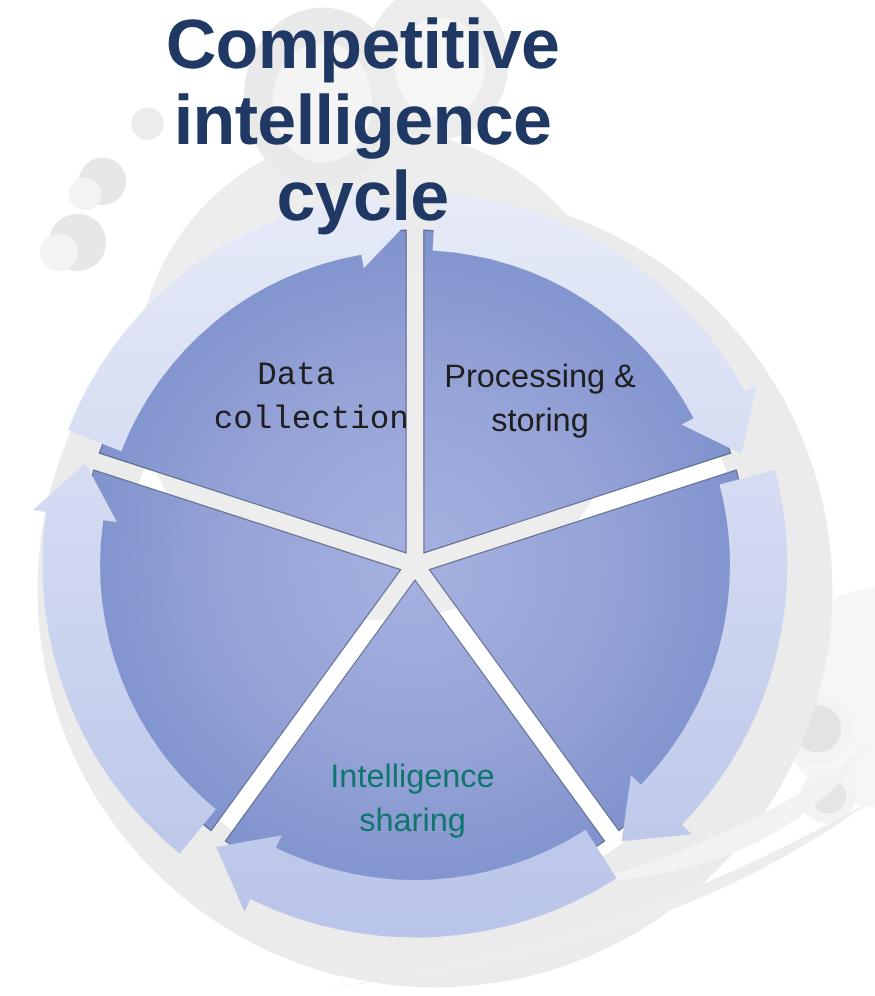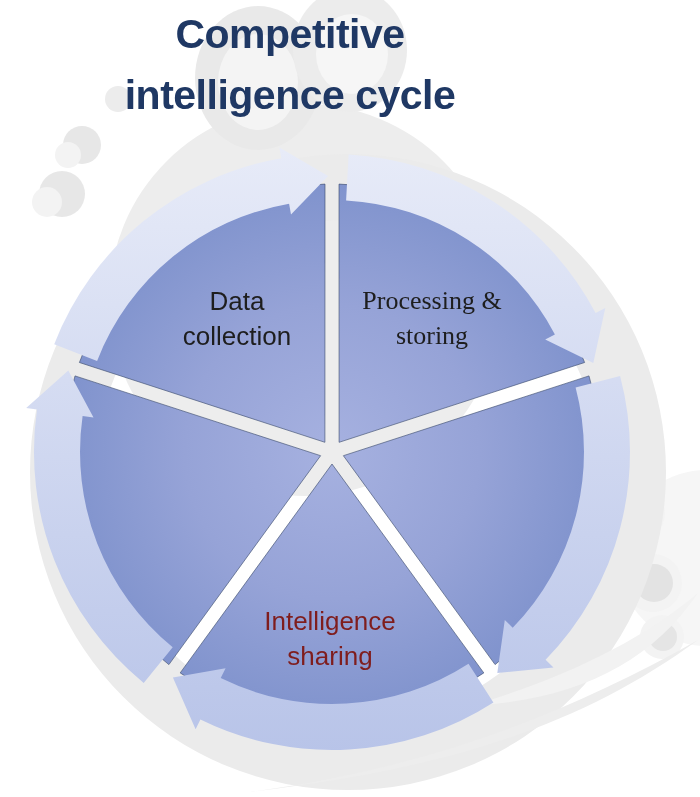--- a/index.html
+++ b/index.html
@@ -3,21 +3,21 @@
 <meta charset="utf-8">
 <style>
   html,body{margin:0;padding:0;background:#fff;}
   #stage{
     position:relative;width:700px;height:797px;background:#ffffff;
     overflow:hidden;font-family:"Liberation Sans",sans-serif;
   }
   #diagram-svg{position:absolute;left:0;top:0;width:700px;height:797px;}
   #page-title{
     position:absolute;left:72px;top:4px;width:436px;
-    text-align:center;font-weight:bold;font-size:41px;line-height:61px;
+    text-align:center;font-weight:bold;font-size:56px;line-height:61px;
     letter-spacing:-0.5px;z-index:3;
   }
   .seg-label{
     position:absolute;transform:translate(-50%,-50%);
     text-align:center;font-size:26px;line-height:34.5px;font-weight:400;
     z-index:2;white-space:normal;
   }
   .lbl-dc{left:237px;top:318px;width:132px;}
   .lbl-ps{left:432px;top:318px;width:205px;}
   .lbl-da{left:492px;top:502px;width:132px;}
@@ -68,16 +68,16 @@
         <path d="M 320.6 455.7 L 168.9 664.6 A 268 268 0 0 1 75.0 375.9 Z" fill="url(#wg)" stroke="#3d4c6e" stroke-width="0.9" stroke-opacity="0.7"></path>
         <path d="M 97.1 360.9 A 252 252 0 0 1 289.1 203.7 L 291.0 214.5 L 328.1 176.0 L 279.4 147.5 L 281.3 158.3 A 298 298 0 0 0 54.2 344.2 Z" fill="url(#bgrad)"></path>
         <path d="M 346.1 200.4 A 252 252 0 0 1 554.9 334.5 L 545.2 339.6 L 593.3 363.1 L 605.3 307.9 L 595.6 313.0 A 298 298 0 0 0 348.6 154.5 Z" fill="url(#bgrad)"></path>
         <path d="M 575.6 387.6 A 252 252 0 0 1 512.7 627.7 L 504.8 620.0 L 497.3 673.0 L 553.5 667.4 L 545.6 659.8 A 298 298 0 0 0 620.1 375.9 Z" fill="url(#bgrad)"></path>
         <path d="M 468.5 663.8 A 252 252 0 0 1 220.7 678.1 L 225.6 668.2 L 172.9 677.5 L 195.6 729.3 L 200.4 719.4 A 298 298 0 0 0 493.4 702.5 Z" fill="url(#bgrad)"></path>
         <path d="M 172.7 647.3 A 252 252 0 0 1 82.6 416.1 L 93.5 417.6 L 68.3 370.4 L 26.2 407.9 L 37.0 409.5 A 298 298 0 0 0 143.7 682.9 Z" fill="url(#bgrad)"></path>
       </svg></div>
 
   <div id="page-title" style="color: rgb(31, 56, 100);">Competitive intelligence cycle</div>
 
-  <div class="seg-label lbl-dc" style="color: rgb(30, 30, 30);">Data collection</div>
-  <div class="seg-label lbl-ps" style="color: rgb(30, 30, 30); font-family: Liberation Serif, serif;">Processing &amp; storing</div>
-  <div class="seg-label lbl-is" style="color: #7f1d1d;">Intelligence sharing</div>
+  <div class="seg-label lbl-dc" style="color: rgb(30, 30, 30); font-family: Liberation Mono, monospace;">Data collection</div>
+  <div class="seg-label lbl-ps" style="color: rgb(30, 30, 30);">Processing &amp; storing</div>
+  <div class="seg-label lbl-is" style="color: #0f766e;">Intelligence sharing</div>
 </div>
 
 </body></html>

